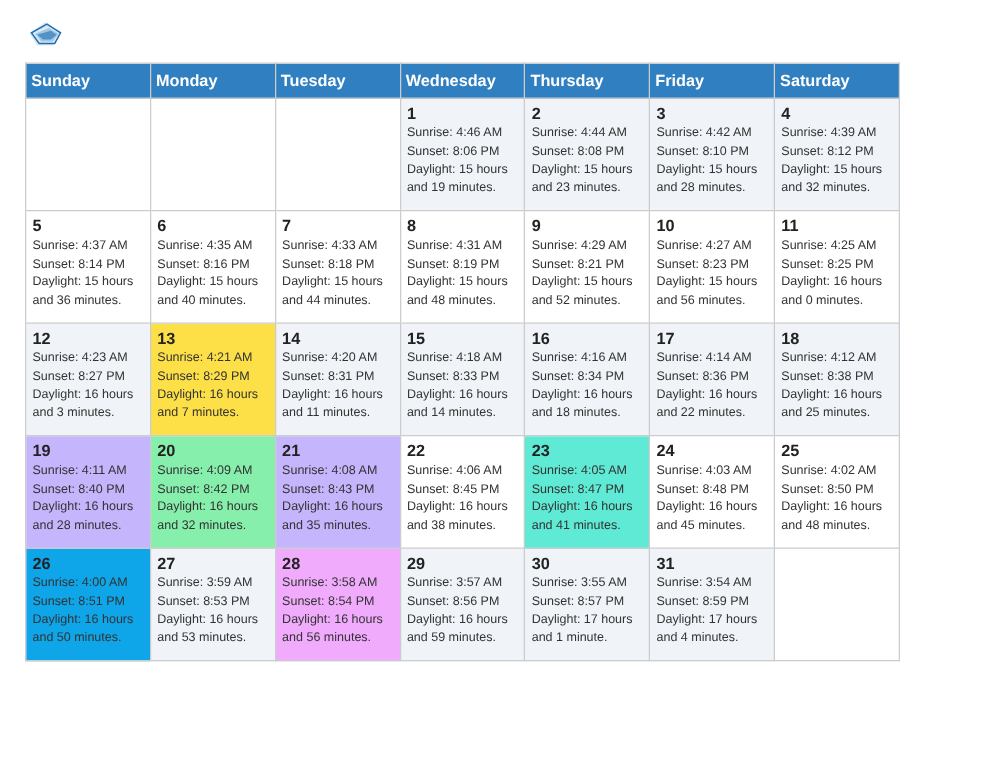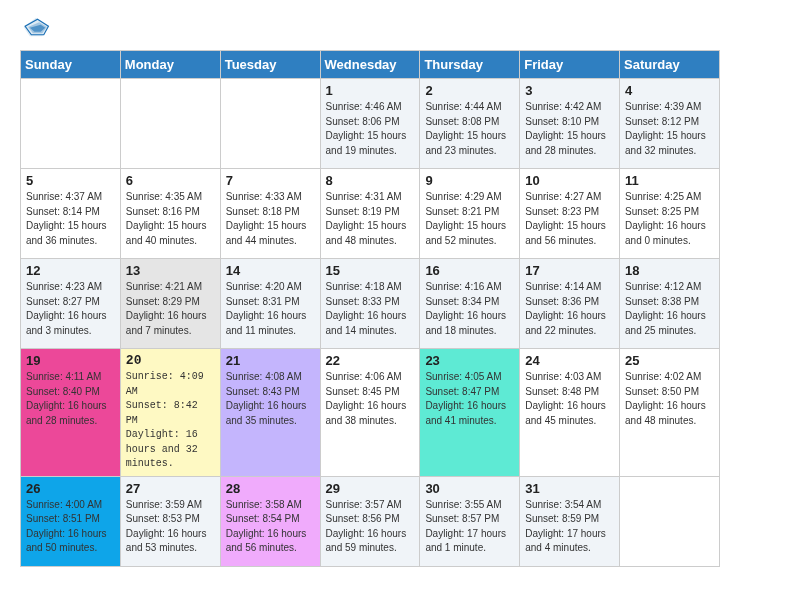--- a/index.html
+++ b/index.html
@@ -185,21 +185,21 @@
           <td style="background-color: rgb(255, 255, 255);">
             <div class="day-num">11</div>
             <div class="cell-detail">Sunrise: 4:25 AM<br>Sunset: 8:25 PM<br>Daylight: 16 hours and 0 minutes.</div>
           </td>
         </tr>
         <tr>
           <td style="background-color: rgb(240, 244, 248);">
             <div class="day-num">12</div>
             <div class="cell-detail">Sunrise: 4:23 AM<br>Sunset: 8:27 PM<br>Daylight: 16 hours and 3 minutes.</div>
           </td>
-          <td style="background-color: #e5e5e5;">
+          <td style="background-color: #fde047;">
             <div class="day-num">13</div>
             <div class="cell-detail">Sunrise: 4:21 AM<br>Sunset: 8:29 PM<br>Daylight: 16 hours and 7 minutes.</div>
           </td>
           <td style="background-color: rgb(240, 244, 248);">
             <div class="day-num">14</div>
             <div class="cell-detail">Sunrise: 4:20 AM<br>Sunset: 8:31 PM<br>Daylight: 16 hours and 11 minutes.</div>
           </td>
           <td style="background-color: rgb(240, 244, 248); margin-top: 36px;">
             <div class="day-num">15</div>
             <div class="cell-detail">Sunrise: 4:18 AM<br>Sunset: 8:33 PM<br>Daylight: 16 hours and 14 minutes.</div>
@@ -211,25 +211,25 @@
           <td style="background-color: rgb(240, 244, 248);">
             <div class="day-num">17</div>
             <div class="cell-detail">Sunrise: 4:14 AM<br>Sunset: 8:36 PM<br>Daylight: 16 hours and 22 minutes.</div>
           </td>
           <td style="background-color: rgb(240, 244, 248);">
             <div class="day-num">18</div>
             <div class="cell-detail">Sunrise: 4:12 AM<br>Sunset: 8:38 PM<br>Daylight: 16 hours and 25 minutes.</div>
           </td>
         </tr>
         <tr>
-          <td style="background-color: #ec4899; margin-top: 13px;">
+          <td style="background-color: #c4b5fd; margin-top: 13px;">
             <div class="day-num">19</div>
             <div class="cell-detail">Sunrise: 4:11 AM<br>Sunset: 8:40 PM<br>Daylight: 16 hours and 28 minutes.</div>
           </td>
-          <td style="background-color: #fef9c3; font-family: Liberation Mono, monospace;">
+          <td style="background-color: #86efac;">
             <div class="day-num">20</div>
             <div class="cell-detail">Sunrise: 4:09 AM<br>Sunset: 8:42 PM<br>Daylight: 16 hours and 32 minutes.</div>
           </td>
           <td style="background-color: #c4b5fd;">
             <div class="day-num">21</div>
             <div class="cell-detail">Sunrise: 4:08 AM<br>Sunset: 8:43 PM<br>Daylight: 16 hours and 35 minutes.</div>
           </td>
           <td style="background-color: rgb(255, 255, 255);">
             <div class="day-num">22</div>
             <div class="cell-detail">Sunrise: 4:06 AM<br>Sunset: 8:45 PM<br>Daylight: 16 hours and 38 minutes.</div>

